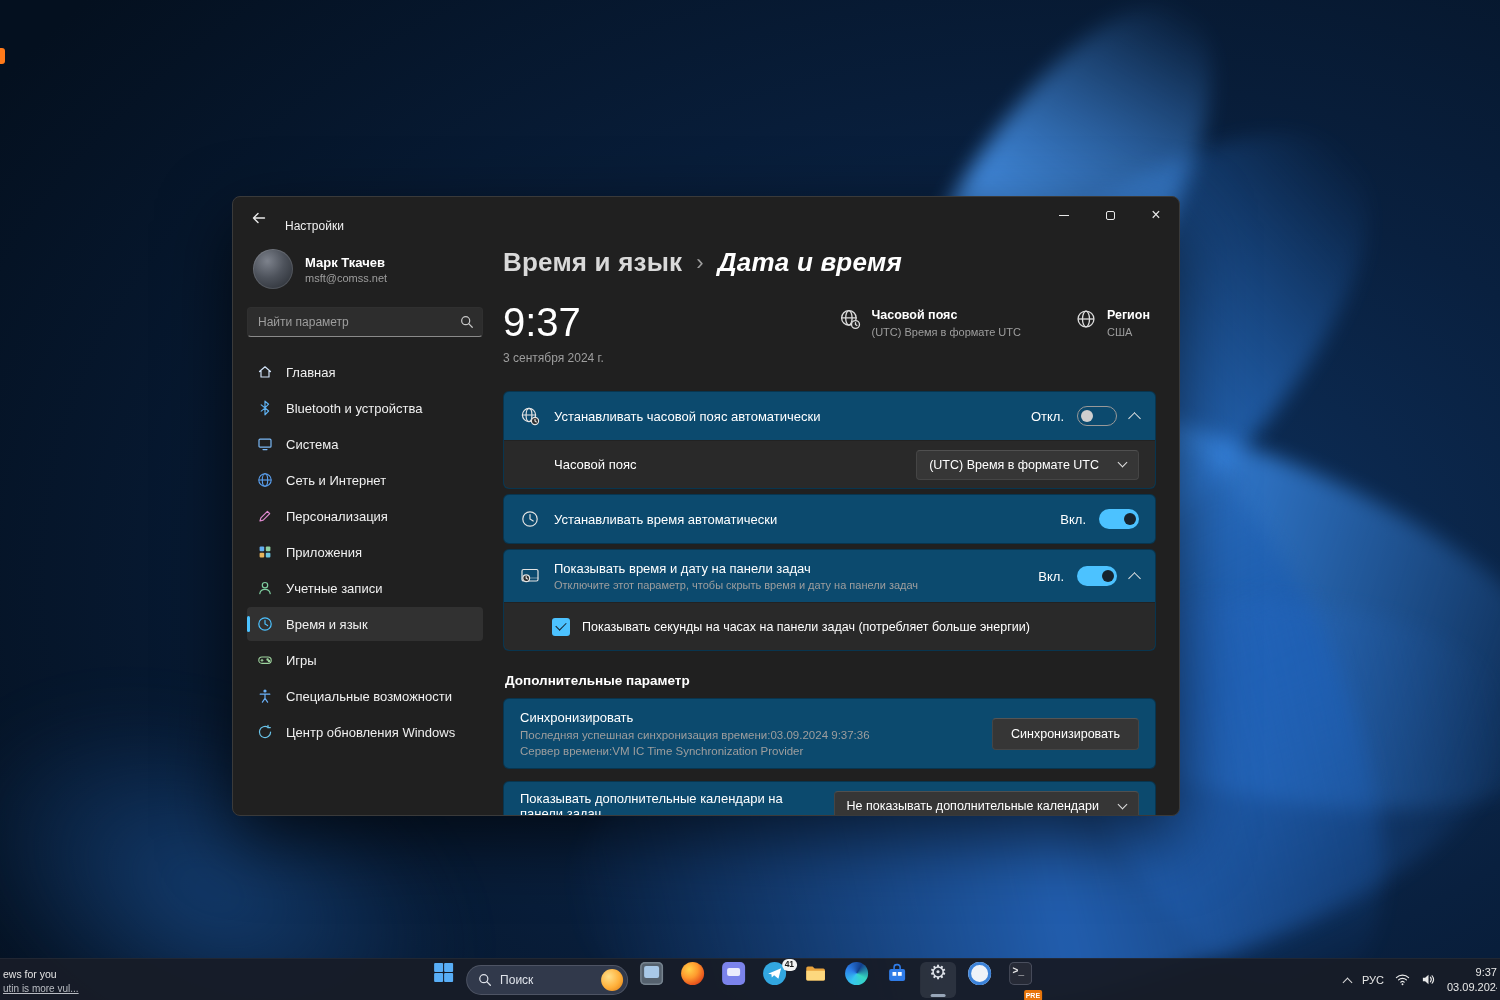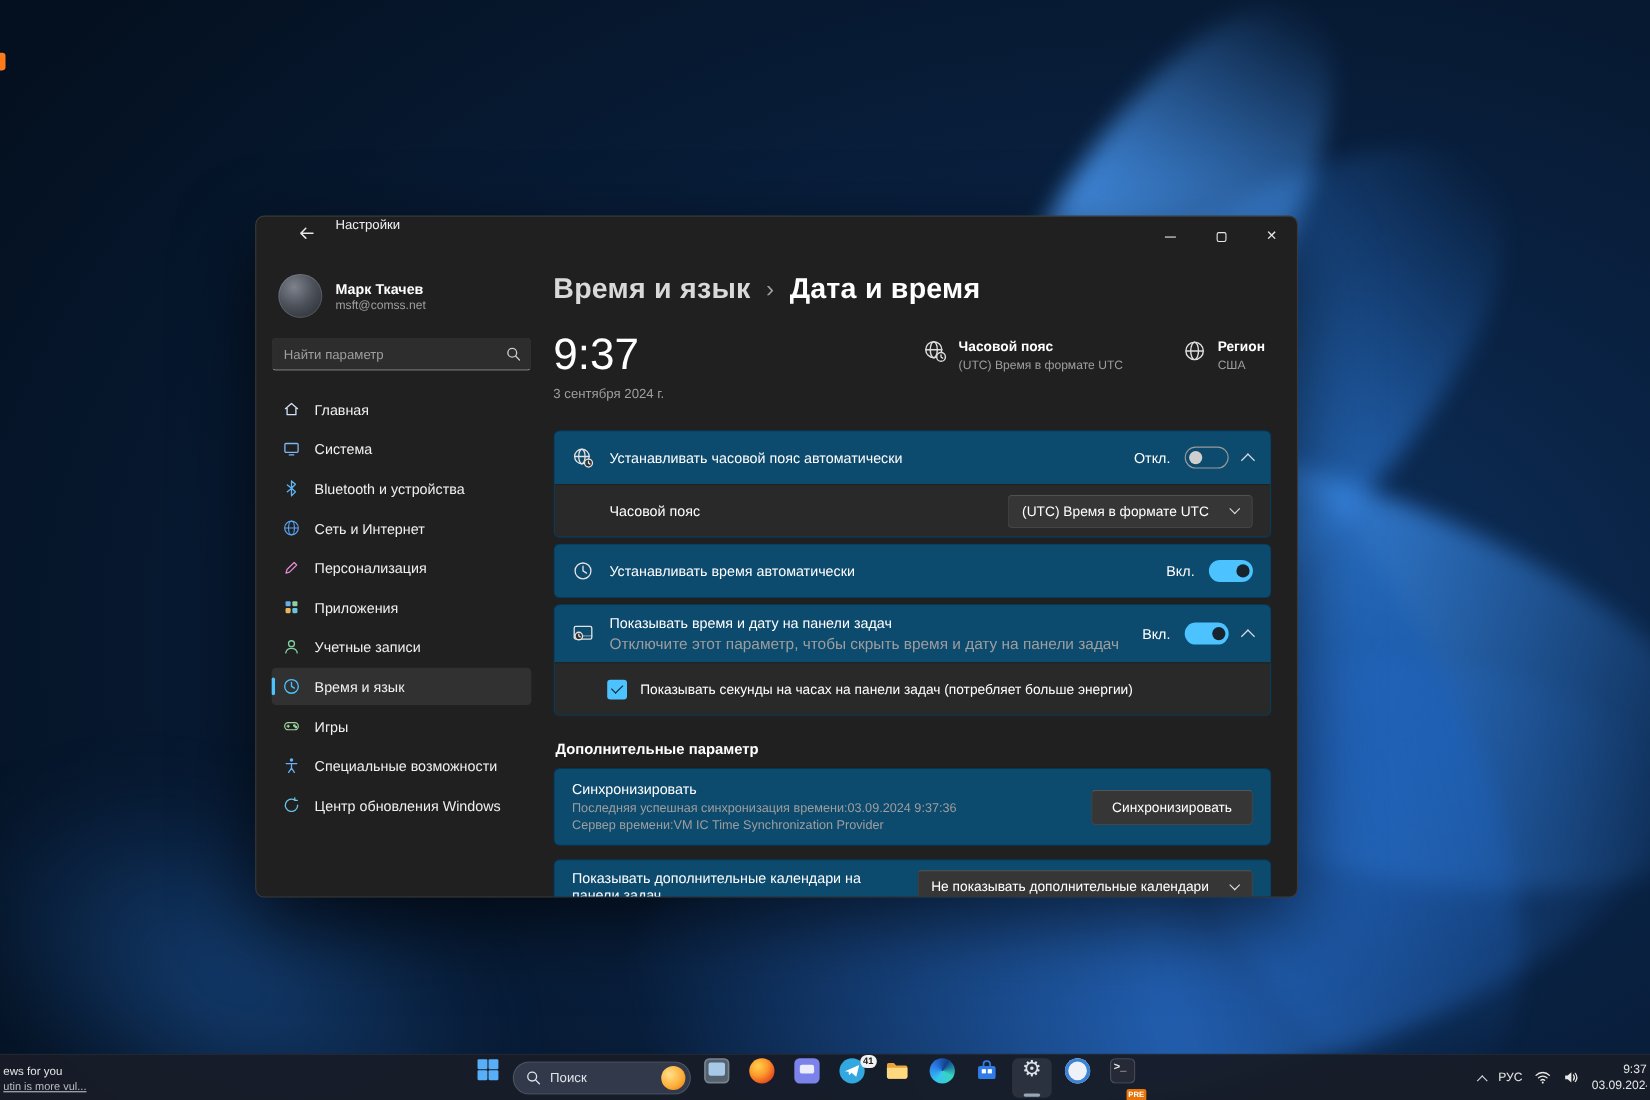--- a/index.html
+++ b/index.html
@@ -25,21 +25,21 @@
         background:radial-gradient(closest-side, #17457e 0%, rgba(10,32,64,0) 75%); }
 
   .widget-peek { position:absolute; left:0; top:48px; width:5px; height:16px;
      background:#ff7a1a; border-radius:0 3px 3px 0; }
 
   
   .win { position:absolute; left:232px; top:196px; width:948px; height:620px;
     background:#202020; border:1px solid #3a3a3a; border-radius:8px; overflow:hidden;
     box-shadow:0 24px 70px rgba(0,0,0,.65); }
 
-  .titlebar { height:36px; display:flex; align-items:flex-start;padding-left:20px; }
+  .titlebar { height:36px; display:flex; align-items:flex-end; }
   .back-btn { width:40px; height:30px; margin-left:6px; display:flex; align-items:center; justify-content:center;
     border-radius:5px; cursor:pointer; }
   .win-title { font-size:12px; color:#f0f0f0; margin-left:6px; }
   .tb-spacer { flex:1; }
   .ctl { width:46px; height:36px; display:flex; align-items:center; justify-content:center; color:#e8e8e8; font-size:13px; cursor:pointer; }
   .ctl .min-bar { width:10px; height:1px; background:#e8e8e8; }
   .ctl .max-box { width:9px; height:9px; border:1px solid #e8e8e8; border-radius:2px; }
   .ctl.close { font-size:16px; }
 
   .win-body { display:flex; height:583px; }
@@ -65,36 +65,36 @@
   .nav-item.selected { background:rgba(255,255,255,.08); }
   .nav-item.selected::before { content:""; position:absolute; left:0; top:9px; bottom:9px; width:3px;
     border-radius:2px; background:#4cc2ff; }
   .nav-item svg { flex-shrink:0; }
 
   
   .main { flex:1; padding:14px 23px 0 12px; overflow:hidden; }
   .breadcrumb { display:flex; align-items:center; font-size:26px; font-weight:600; letter-spacing:.2px; }
   .bc-parent { color:#d9d9d9; cursor:pointer; }
   .bc-sep { color:#9e9e9e; margin:0 14px; font-size:22px; font-weight:400; }
-  .bc-current { color:#ffffff; }
+  .bc-current { color:#ffffff;font-style:italic; }
 
   .header-row { display:flex; margin-top:24px; }
   .clock-time { font-size:40px; font-weight:300; line-height:1; color:#fff; }
   .clock-date { font-size:12px; color:#9e9e9e; margin-top:9px; }
   .info-groups { margin-left:auto; display:flex; gap:54px; margin-top:6px; padding-right:6px; }
   .info-group { display:flex; gap:10px; }
   .info-title { font-size:12.5px; font-weight:bold; color:#fff; }
   .info-value { font-size:11px; color:#9e9e9e; margin-top:4px; }
 
   .cards { margin-top:26px; display:flex; flex-direction:column; gap:5px; }
   .card { background:#0c4a6e; border:1px solid rgba(0,0,0,.28); border-radius:6px; overflow:hidden; }
   .card-row { min-height:48px; display:flex; align-items:center; padding:0 16px; gap:14px; }
   .card-row.tall { min-height:52px; }
   .row-label { font-size:13px; color:#fff; }
-  .row-sublabel { font-size:14px; color:#9e9e9e; margin-top:3px; }
+  .row-sublabel { font-size:11px; color:#9e9e9e; margin-top:3px; }
   .right-cluster { margin-left:auto; display:flex; align-items:center; gap:13px; }
   .state-label { font-size:13px; color:#fff; }
 
   .sub-row { border-top:1px solid #222; background:#292929; min-height:48px;
     display:flex; align-items:center; padding:0 16px 0 50px; gap:12px; }
 
   .toggle { width:40px; height:20px; border-radius:10px; position:relative; cursor:pointer; flex-shrink:0; }
   .toggle.off { border:1px solid #999; background:transparent; }
   .toggle.off .knob { position:absolute; left:3px; top:50%; transform:translateY(-50%);
     width:12px; height:12px; border-radius:50%; background:#cfcfcf; }
@@ -231,31 +231,31 @@
         </div>
 
         <div class="nav">
           <div class="nav-item">
             <svg width="16" height="16" viewBox="0 0 16 16" fill="none" stroke="#cfe0f5" stroke-width="1.2" stroke-linecap="round" stroke-linejoin="round">
                 <path d="M2.5 7.5 8 2.8l5.5 4.7M4 6.8V13h8V6.8"></path>
               </svg>
             <span>Главная</span>
           </div>
           <div class="nav-item">
+            <svg width="16" height="16" viewBox="0 0 16 16" fill="none" stroke="#5fb2f2" stroke-width="1.2" stroke-linecap="round" stroke-linejoin="round">
+                <path d="M8 1.2v13.6M8 1.2l3.6 3L8 7.9l3.6 3.1L8 14.8M4.2 4.9 8 7.9M4.2 11.1 8 8.1"></path>
+              </svg>
+            <span>Bluetooth и устройства</span>
+          </div>
+          <div class="nav-item">
             <svg width="16" height="16" viewBox="0 0 16 16" fill="none" stroke="#7ab8f5" stroke-width="1.2" stroke-linecap="round">
                 <rect x="2" y="3.2" width="12" height="8" rx="1"></rect>
                 <path d="M6 13.6h4"></path>
               </svg>
             <span>Система</span>
-          </div>
-          <div class="nav-item">
-            <svg width="16" height="16" viewBox="0 0 16 16" fill="none" stroke="#5fb2f2" stroke-width="1.2" stroke-linecap="round" stroke-linejoin="round">
-                <path d="M8 1.2v13.6M8 1.2l3.6 3L8 7.9l3.6 3.1L8 14.8M4.2 4.9 8 7.9M4.2 11.1 8 8.1"></path>
-              </svg>
-            <span>Bluetooth и устройства</span>
           </div>
           <div class="nav-item">
             <svg width="16" height="16" viewBox="0 0 16 16" fill="none" stroke="#5aa0f0" stroke-width="1.1">
                 <circle cx="8" cy="8" r="6.2"></circle>
                 <ellipse cx="8" cy="8" rx="2.7" ry="6.2"></ellipse>
                 <path d="M1.8 8h12.4"></path>
               </svg>
             <span>Сеть и Интернет</span>
           </div>
           <div class="nav-item">

